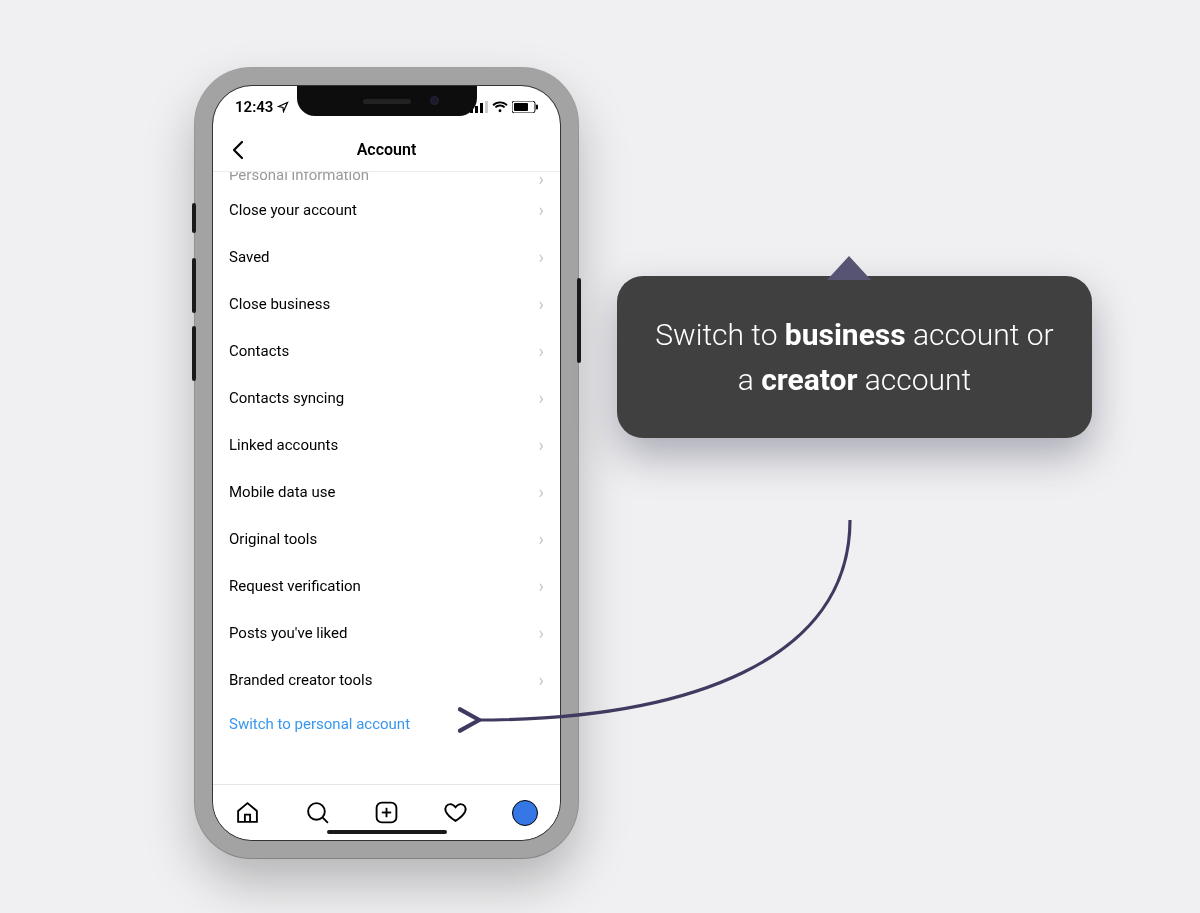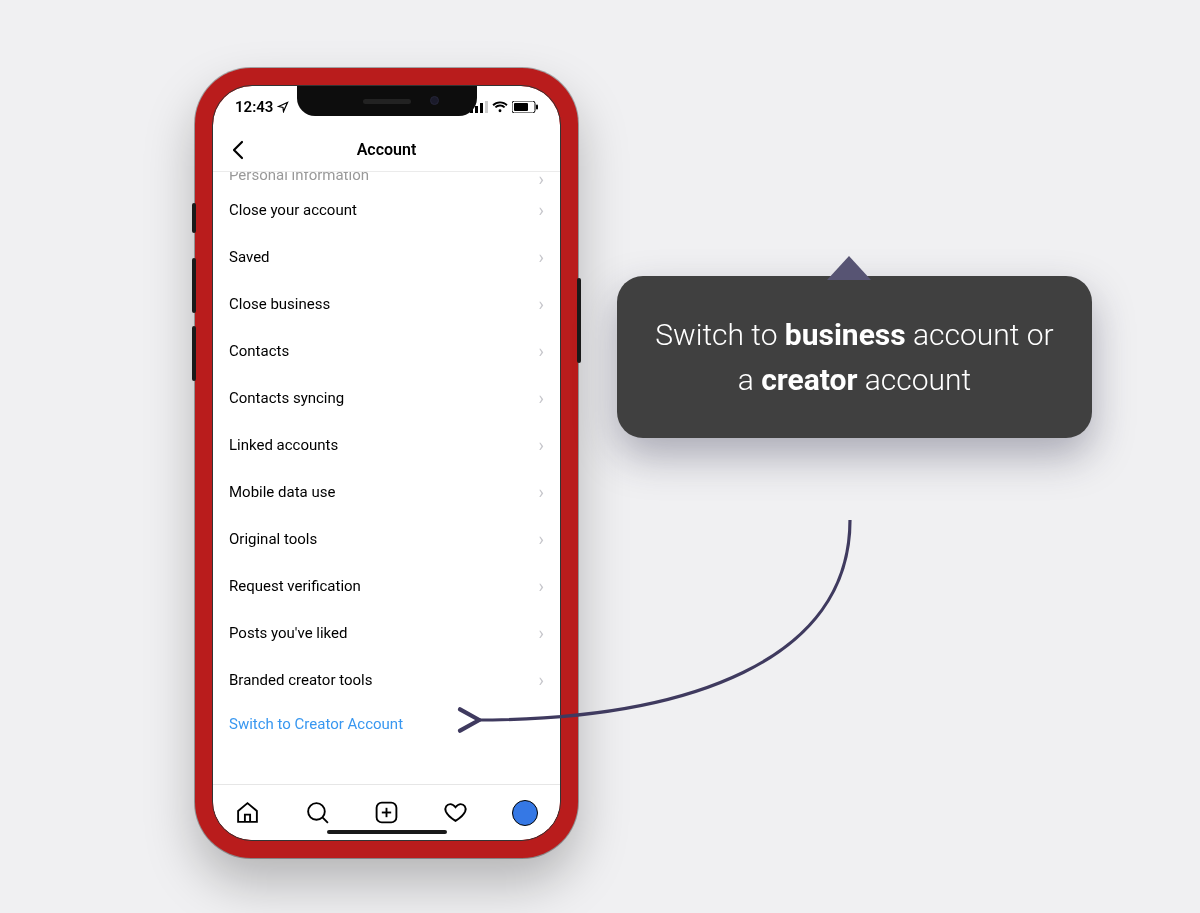--- a/index.html
+++ b/index.html
@@ -2,21 +2,21 @@
 <html><head>
 <meta charset="utf-8">
 <style>
   *{box-sizing:border-box;margin:0;padding:0;font-family:-apple-system,BlinkMacSystemFont,"Segoe UI",Roboto,Helvetica,Arial,sans-serif;}
   body{background:#f0f0f2;width:1200px;height:913px;overflow:hidden;position:relative;}
 
   
   .phone{
     position:absolute;left:195px;top:68px;
     width:383px;height:790px;
-    background:#b91c1c;border-radius:56px;
+    background:#a3a3a3;border-radius:56px;
     box-shadow:0 25px 50px rgba(0,0,0,.25),0 0 0 1px rgba(0,0,0,.3);
     padding:17px;
   }
   .phone-inner{
     width:100%;height:100%;
     border-radius:40px;overflow:hidden;
     border:1px solid #333;
   }
   .screen{
     width:100%;height:100%;background:#fff;position:relative;
@@ -210,21 +210,21 @@
         </div>
         <div class="row">
           <span>Posts you've liked</span>
           <span class="chev">›</span>
         </div>
         <div class="row">
           <span>Branded creator tools</span>
           <span class="chev">›</span>
         </div>
 
-        <div class="row-link">Switch to Creator Account</div>
+        <div class="row-link">Switch to personal account</div>
       </div>
 
       <div class="tabbar">
         <div class="tab">
           <svg width="25" height="25" viewBox="0 0 24 24" fill="none" stroke="#000" stroke-width="1.8">
               <path d="M3 10.5 12 3l9 7.5V21H3z"></path>
               <path d="M9.5 21v-7h5v7"></path>
             </svg>
         </div>
         <div class="tab">

